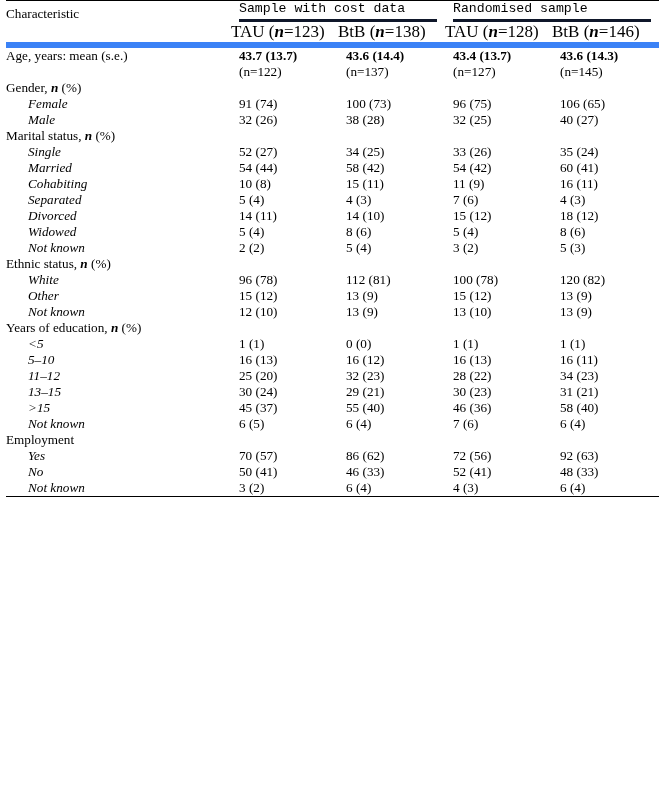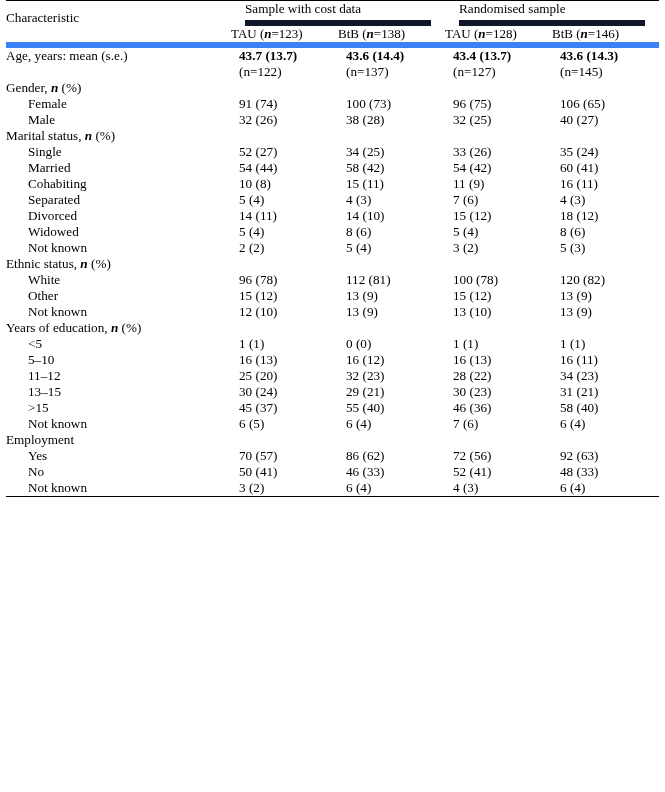--- a/index.html
+++ b/index.html
@@ -52,35 +52,36 @@
   .hdr-cell {
     font-size: 13.2px;
     padding: 6px 0 5px 0;
   }
   .grp-hdr {
     text-align: center;
     padding: 5px 0 4px 0;
   }
   .grp-hdr .inner {
     display: block;
-    border-bottom: 6px solid #0f172a;
+    border-bottom: 3px solid #0f172a;
     padding-bottom: 3px;
-    margin: 0 14px;
+    margin: 0 8px;
+    font-family: Liberation Mono, monospace;
   }
   .sub-hdr {
     text-align: center;
     padding: 6px 0 7px 0;
-    font-size: 13px;
+    font-size: 17px;
   }
 
   .char-cell {
     padding: 5.5px 0 5.5px 0;
     white-space: nowrap;
   }
-  .char-cell.indent { padding-left: 22px; }
+  .char-cell.indent { padding-left: 22px; font-style: italic; }
   .num-cell {
     text-align: center;
     padding: 5.5px 0 5.5px 0;
     white-space: nowrap;
   }
   .num-cell .v {
     display: inline-block;
     min-width: 62px;
     text-align: left;
     padding-left: 8px;

